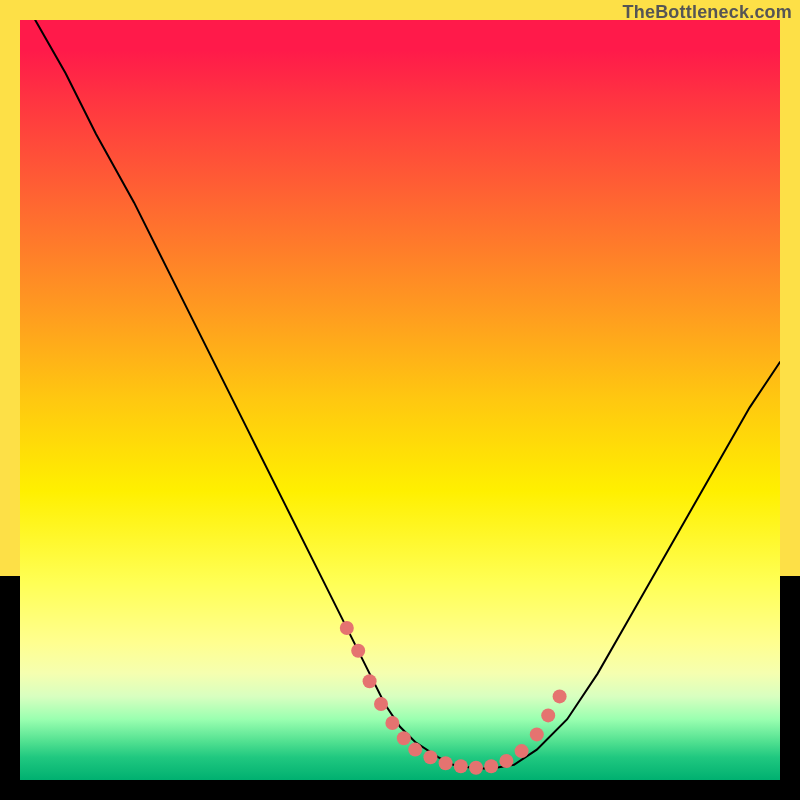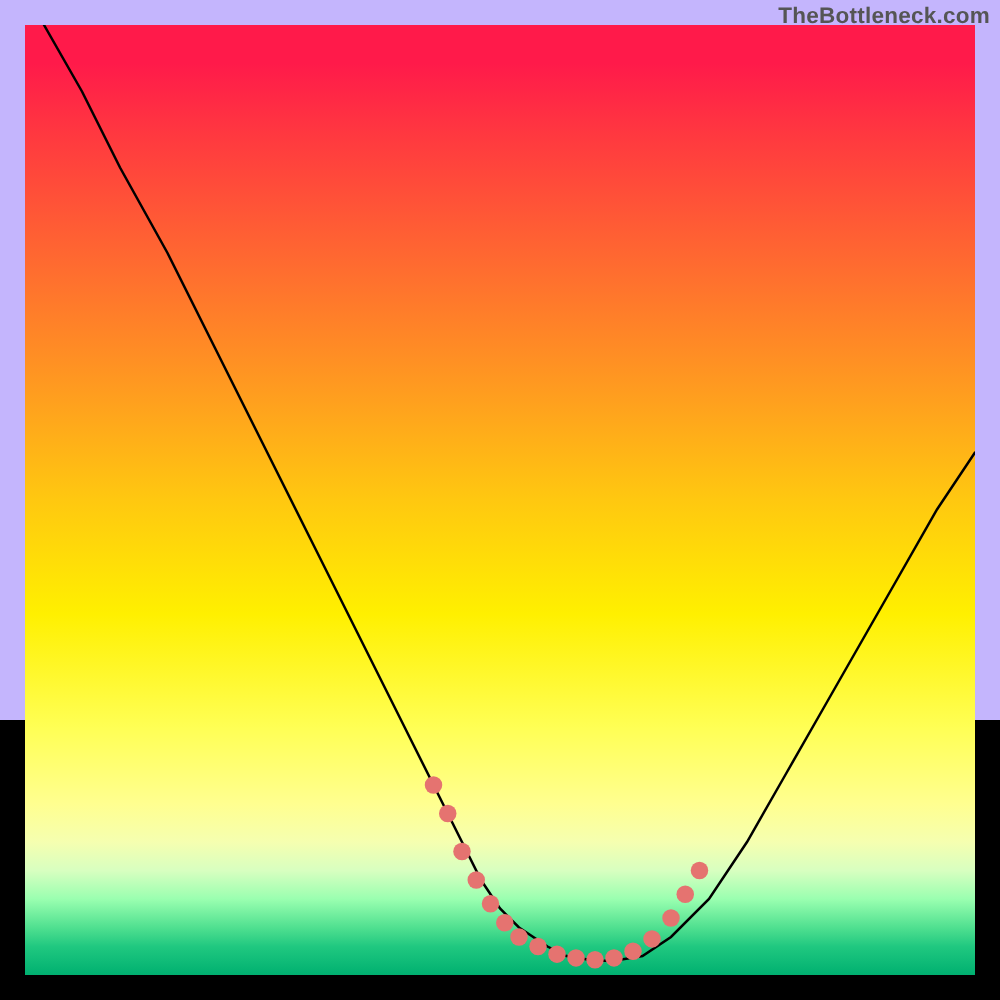--- a/index.html
+++ b/index.html
@@ -1,21 +1,21 @@
 <!DOCTYPE html>
 <html><head>
 <meta charset="utf-8">
 <style>
   * { margin: 0; padding: 0; box-sizing: border-box; }
   html, body { width: 800px; height: 800px; overflow: hidden; background: #000; }
   .frame {
     position: relative;
     width: 800px;
     height: 576px;
-    background: #c4b5fd;
+    background: #fde047;
   }
   .plot-area {
     position: absolute;
     left: 20px;
     top: 20px;
     width: 760px;
     height: 760px;
     overflow: hidden;
   }
   .gradient-bg {

